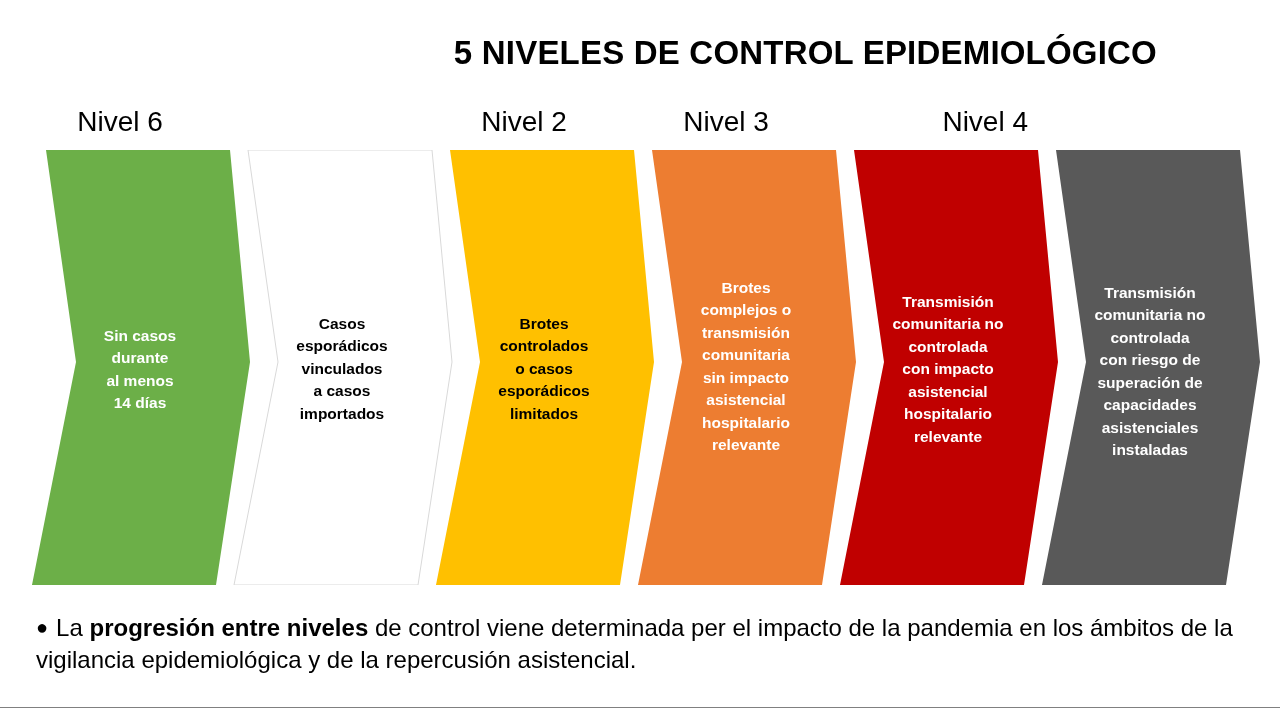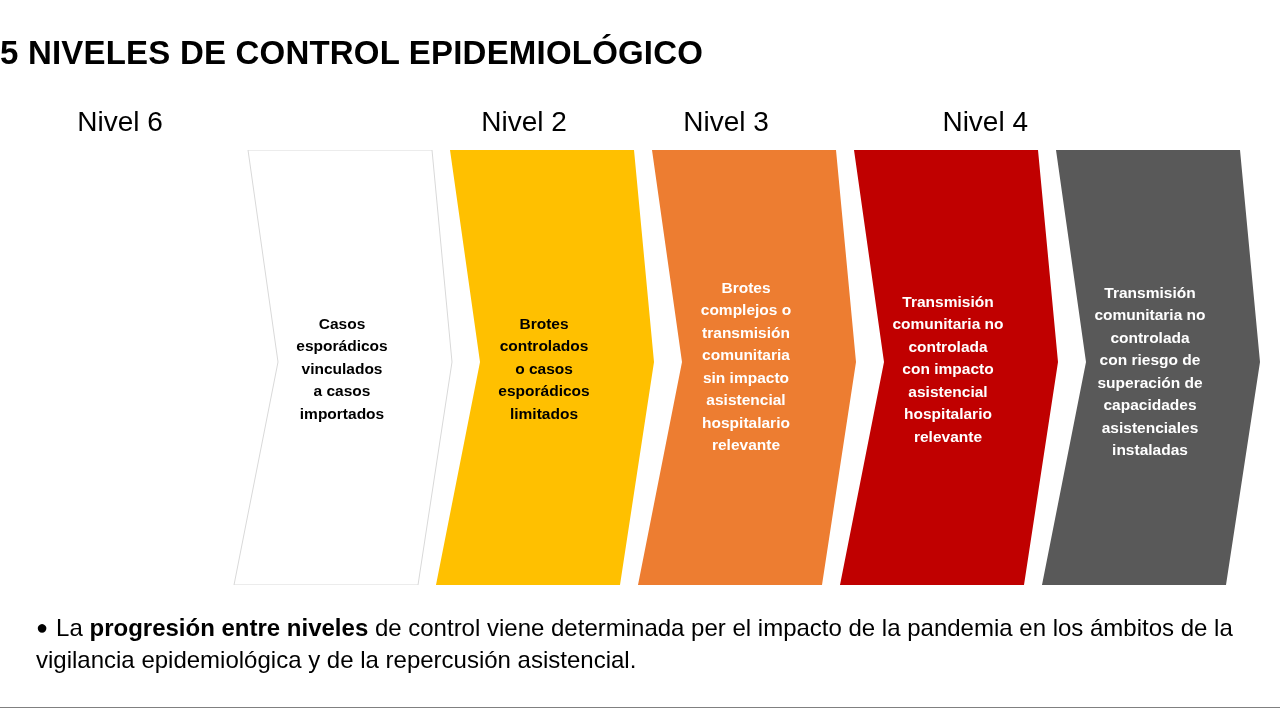--- a/index.html
+++ b/index.html
@@ -15,21 +15,21 @@
     font-family: "Liberation Sans", sans-serif;
     color: #000000;
   }
 
   
   #slide-title {
     position: absolute;
     left: 0;
     top: 34px;
     width: 1157px;
-    text-align: left;
+    text-align: right;
     font-size: 33px;
     font-weight: bold;
     letter-spacing: 0.2px;
     color: #000000;
     white-space: nowrap;
   }
 
   
   #level-labels {
     position: absolute;
@@ -123,20 +123,29 @@
 <div id="slide-title">5 NIVELES DE CONTROL EPIDEMIOLÓGICO</div>
 
 <div id="level-labels">
     <div class="level-label" style="left: 20px;">Nivel 6</div>
     <div class="level-label" style="left: 424px;">Nivel 2</div>
     <div class="level-label" style="left: 626px;">Nivel 3</div>
     <div class="level-label" style="left: 828px; text-align: right;">Nivel 4</div>
   </div>
 
 <div id="chevron-band">
+    <div class="chevron" style="left: 20px;">
+      <svg width="240" height="435" viewBox="0 0 240 435">
+        <polygon points="26,0 210,0 230,212 196,435 12,435 56,212" fill="#6CAF48"></polygon>
+      </svg>
+      <div class="chevron-text" style="top: 175px; color: rgb(255, 255, 255);">Sin casos
+durante
+al menos
+14 días</div>
+    </div>
     <div class="chevron" style="left: 222px;">
       <svg width="240" height="435" viewBox="0 0 240 435">
         <polygon points="26,0 210,0 230,212 196,435 12,435 56,212" fill="#FFFFFF" stroke="#D9D9D9" stroke-width="1"></polygon>
       </svg>
       <div class="chevron-text" style="top: 163px; color: rgb(0, 0, 0);">Casos
 esporádicos
 vinculados
 a casos
 importados</div>
     </div>

